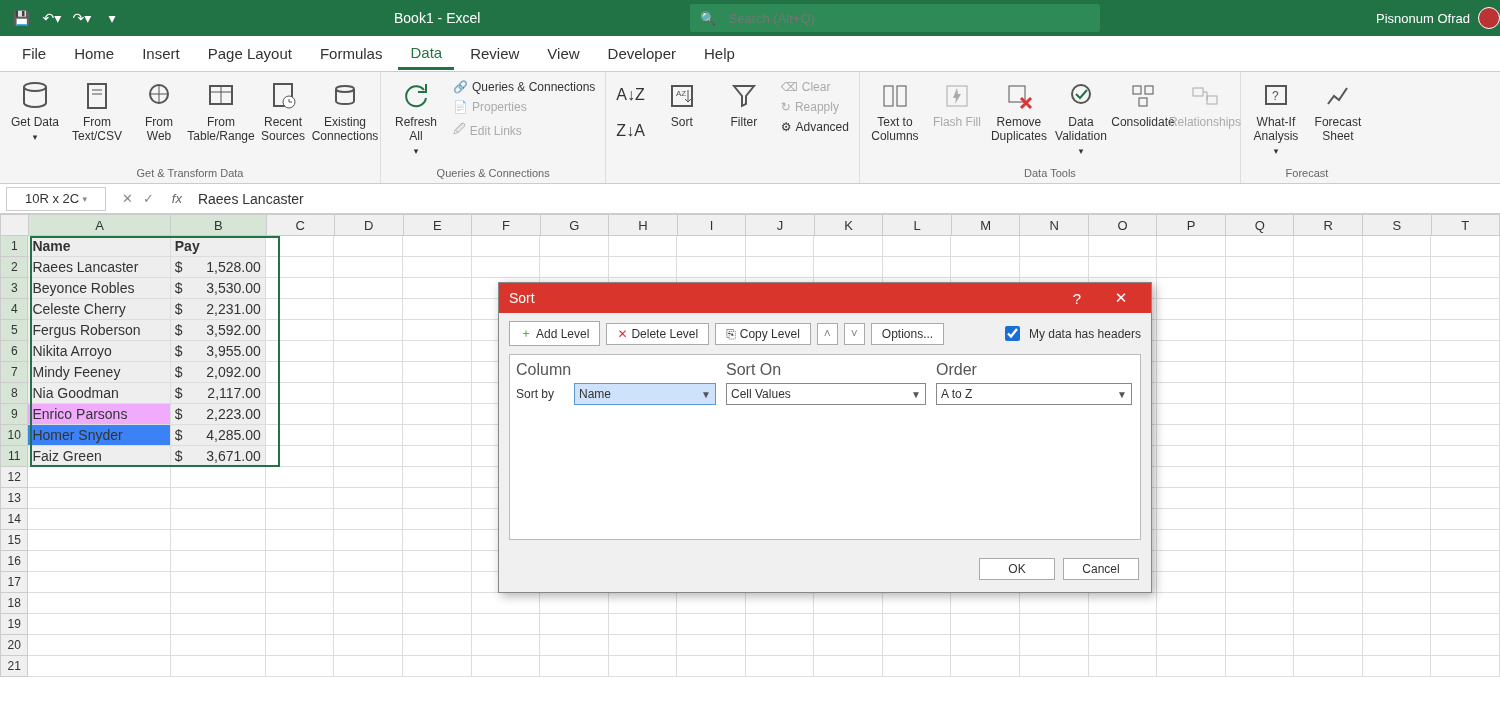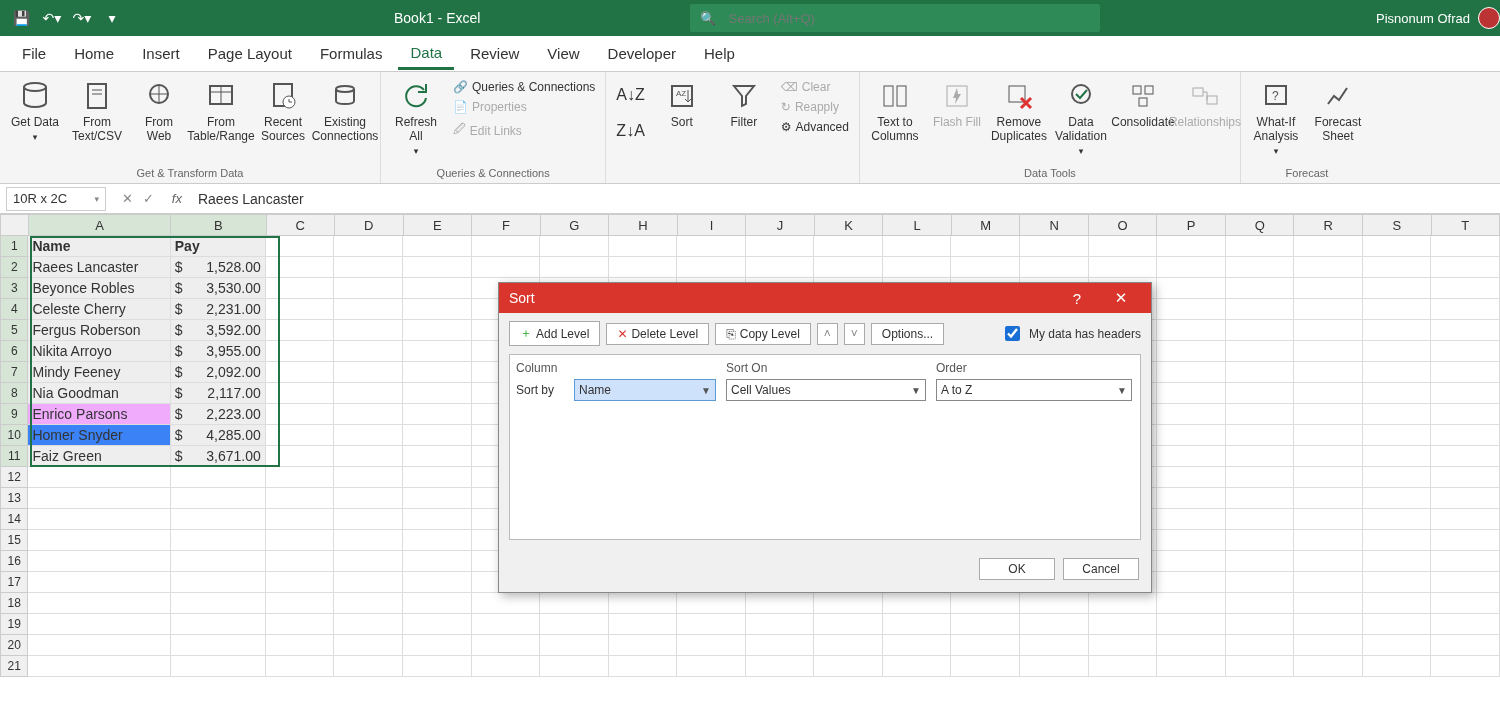--- a/index.html
+++ b/index.html
@@ -27,21 +27,21 @@
   .rgroup-label { text-align: center; font-size: 11px; color: #666; padding: 2px 0 4px 0; }
   .rbtn-lg { display: flex; flex-direction: column; align-items: center; justify-content: flex-start; width: 58px; text-align: center; font-size: 12px; line-height: 1.15; gap: 2px; padding: 2px; cursor: pointer; }
   .rbtn-lg .ricon { width: 32px; height: 32px; margin-bottom: 2px; display:flex;align-items:center;justify-content:center; }
   .rbtn-stack { display: flex; flex-direction: column; gap: 2px; }
   .rbtn-sm { display: flex; align-items: center; gap: 4px; font-size: 12px; padding: 2px 4px; cursor: pointer; white-space: nowrap; }
   .rbtn-sm.disabled, .rbtn-lg.disabled { color: #aaa; }
   .ricon svg { width: 100%; height: 100%; }
 
   
   .formula-bar { height: 30px; border-bottom: 1px solid #ccc; display: flex; align-items: center; }
-  .name-box { width: 100px; height: 24px; border: 1px solid #ccc; margin: 0 6px; padding: 0 6px; display: flex; align-items: center; justify-content: space-between; font-size: 13px; }
+  .name-box { width: 100px; height: 24px; border: 1px solid #ccc; margin: 0 6px; padding: 0 18px; display: flex; align-items: center; justify-content: space-between; font-size: 13px; }
   .fb-btns { display: flex; gap: 10px; padding: 0 10px; color: #888; }
   .fx-label { font-style: italic; color: #666; padding: 0 8px; }
   .fb-input { flex: 1; padding: 0 8px; font-size: 14px; }
 
   
   .grid { position: relative; }
   .colheads { display: flex; height: 22px; }
   .selall { width: 30px; border: 1px solid #ccc; background: #f0f0f0; }
   .colhead { border: 1px solid #ccc; border-left: none; background: #f0f0f0; text-align: center; font-size: 13px; display:flex;align-items:center;justify-content:center; }
   .row { display: flex; height: 21px; }
@@ -57,21 +57,21 @@
   .dialog { position: absolute; left: 498px; top: 282px; width: 654px; background: #f0f0f0; border: 1px solid #888; box-shadow: 3px 3px 10px rgba(0,0,0,0.3); }
   .dlg-title { background: #d9352c; color: #fff; height: 30px; display: flex; align-items: center; padding: 0 10px; font-size: 14px; }
   .dlg-title-btns { margin-left: auto; display: flex; gap: 4px; }
   .dlg-title-btn { width: 40px; height: 30px; display: flex; align-items: center; justify-content: center; font-size: 15px; }
   .dlg-toolbar { padding: 8px 10px; display: flex; align-items: center; gap: 6px; }
   .dlg-btn { background: #fff; border: 1px solid #aaa; padding: 3px 10px; font-size: 12px; display: flex; align-items: center; gap: 4px; cursor: pointer; }
   .dlg-btn.arrow { padding: 3px 6px; color:#888; }
   .dlg-check { margin-left: auto; display: flex; align-items: center; gap: 6px; font-size: 12px; }
   .dlg-check input { accent-color: #1a6fd6; width:15px;height:15px; }
   .dlg-grid { margin: 0 10px 10px 10px; border: 1px solid #bbb; background: #fff; height: 186px; padding: 4px 6px; }
-  .dlg-hdr-row { display: flex; gap: 10px; font-size: 12px; color: #555; padding: 2px 0; }
+  .dlg-hdr-row { display: flex; gap: 10px; font-size: 16px; color: #555; padding: 2px 0; }
   .dlg-hdr-col1 { width: 200px; } .dlg-hdr-col2 { width: 200px; } .dlg-hdr-col3 { width: 190px; }
   .dlg-data-row { display: flex; gap: 10px; align-items: center; padding-top: 2px; }
   .dlg-label { width: 48px; font-size: 12px; }
   .dlg-combo { height: 22px; border: 1px solid #888; background: #fff; display: flex; align-items: center; padding: 0 4px; font-size: 12px; justify-content: space-between; }
   .dlg-combo.sel { background: #cfe2fb; border-color:#5b9bd5; }
   .dlg-combo .dd { color: #555; font-size: 10px; }
   .dlg-footer { display: flex; justify-content: flex-end; gap: 8px; padding: 8px 12px 12px 12px; }
   .dlg-footer .dlg-btn { width: 76px; justify-content: center; }
 
   

